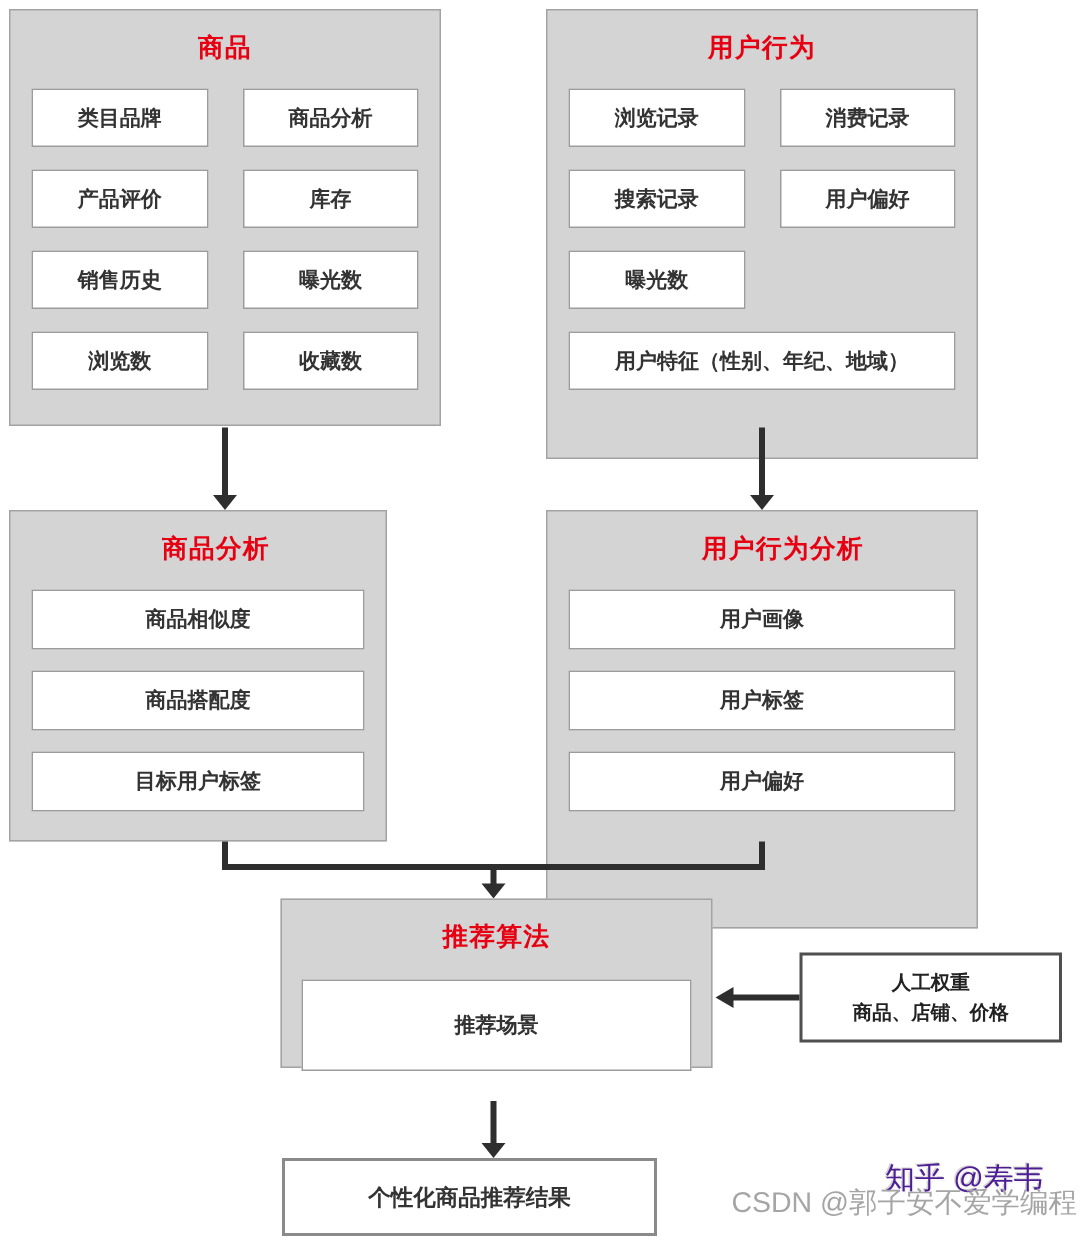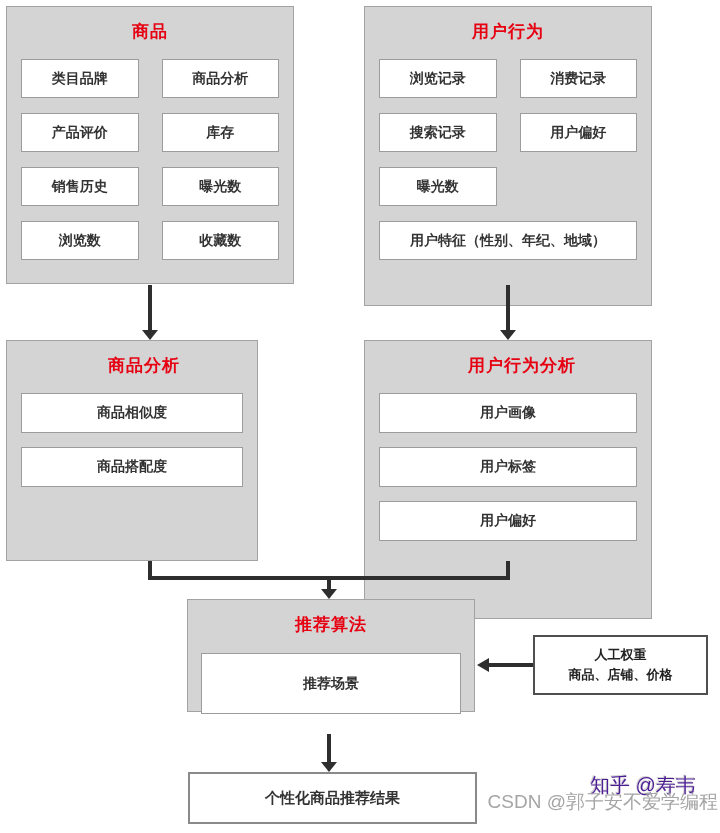--- a/index.html
+++ b/index.html
@@ -91,20 +91,21 @@
   <div class="head-down" style="left:142px;top:330px;"></div>
 
   <div class="vline" style="left:506px;top:285px;width:4px;height:47px;"></div>
   <div class="head-down" style="left:500px;top:330px;"></div>
 
   <section class="panel" style="left:6px;top:340px;width:252px;height:221px;padding-left:24px;">
     <h2 class="panel-title">商品分析</h2>
     <div class="grid grid1">
       <div class="cell cell-m">商品相似度</div>
       <div class="cell cell-m">商品搭配度</div>
+      <div class="cell cell-m">目标用户标签</div>
     </div>
   </section>
 
   <section class="panel" style="left:364px;top:340px;width:288px;height:279px;padding-left:28px;">
     <h2 class="panel-title">用户行为分析</h2>
     <div class="grid grid1">
       <div class="cell cell-m">用户画像</div>
       <div class="cell cell-m">用户标签</div>
       <div class="cell cell-m">用户偏好</div>
     </div>
@@ -125,18 +126,18 @@
     <span>人工权重</span>
     <span>商品、店铺、价格</span>
   </div>
 
   <div class="hline" style="left:488px;top:663px;width:45px;height:4px;"></div>
   <div class="head-left" style="left:477px;top:658px;"></div>
 
   <div class="vline" style="left:327px;top:734px;width:4px;height:29px;"></div>
   <div class="head-down" style="left:321px;top:762px;"></div>
 
-  <div class="resultbox" style="left:188px;top:772px;width:289px;height:52px;">个性化商品推荐结果</div>
+  <div class="resultbox" style="left:188px;top:772px;width:250px;height:52px;">个性化商品推荐结果</div>
 
   <div class="wm-zhihu">知乎 @寿韦</div>
   <div class="wm-csdn">CSDN @郭子安不爱学编程</div>
 
 </div>
 
 </body></html>

